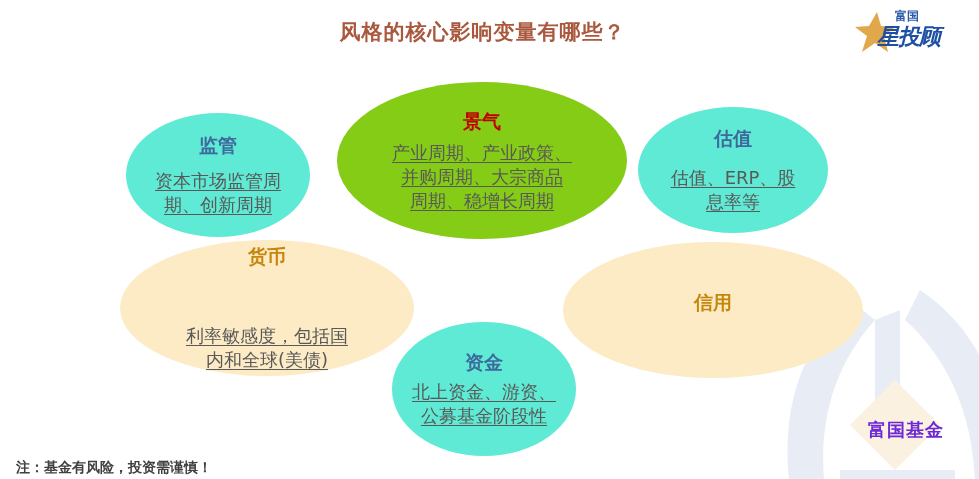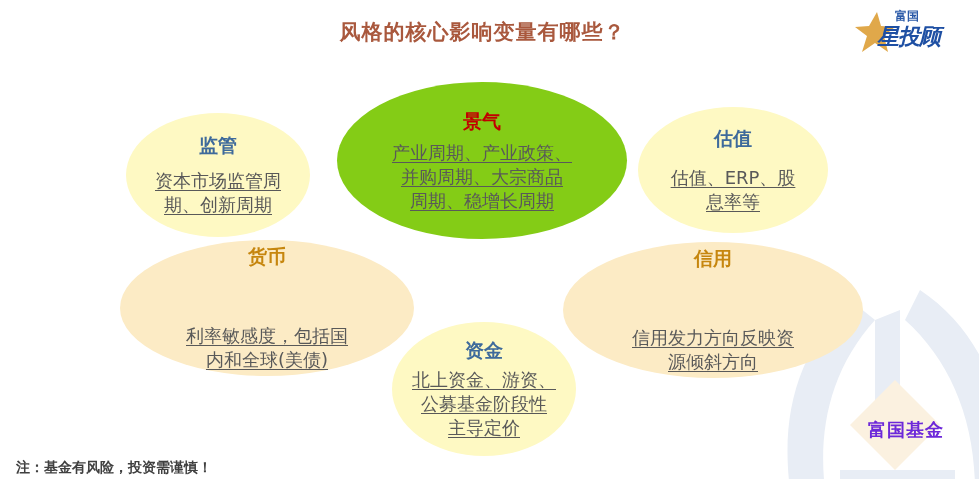--- a/index.html
+++ b/index.html
@@ -38,21 +38,21 @@
     display: flex; flex-direction: column; align-items: center; justify-content: center;
     text-align: center;
   }
   .bubble .head {
     font-size: 19px; font-weight: bold; margin-bottom: 10px;
   }
   .bubble .body {
     font-size: 18px; color: #595959; line-height: 24px;
     text-decoration: underline; text-underline-offset: 3px;
   }
-  .b-blue { background: #fef9c3; }
+  .b-blue { background: #5eead4; }
   .b-pink { background: #84cc16; }
   .b-yellow { background: #fcebc5; gap: 40px; }
   .head-blue { color: #3e6a9b; }
   .head-red { color: #c00000; }
   .head-gold { color: #c6860e; }
   .note {
     position: absolute; left: 16px; top: 459px; font-size: 14px; font-weight: bold; color: #404040;
   }
 </style>
 </head>
@@ -105,28 +105,23 @@
 <div class="bubble b-yellow" style="left:120px; top:240px; width:294px; height:136px;">
   <div class="head head-gold" style="margin-bottom:14px;">货币</div>
   <div class="body">
     <div>利率敏感度，包括国</div>
     <div>内和全球(美债)</div>
   </div>
 </div>
 
 <div class="bubble b-yellow" style="left:563px; top:242px; width:300px; height:136px;">
   <div class="head head-gold" style="margin-bottom:14px;">信用</div>
-  <div class="body">
-    <div>信用发力方向反映资</div>
-    <div>源倾斜方向</div>
-  </div>
 </div>
 
 <div class="bubble b-blue" style="left:392px; top:322px; width:184px; height:134px;">
   <div class="head head-blue" style="margin-bottom:4px;">资金</div>
   <div class="body">
     <div>北上资金、游资、</div>
     <div>公募基金阶段性</div>
-    <div>主导定价</div>
   </div>
 </div>
 
 <div class="note">注：基金有风险，投资需谨慎！</div>
 
 </body></html>

